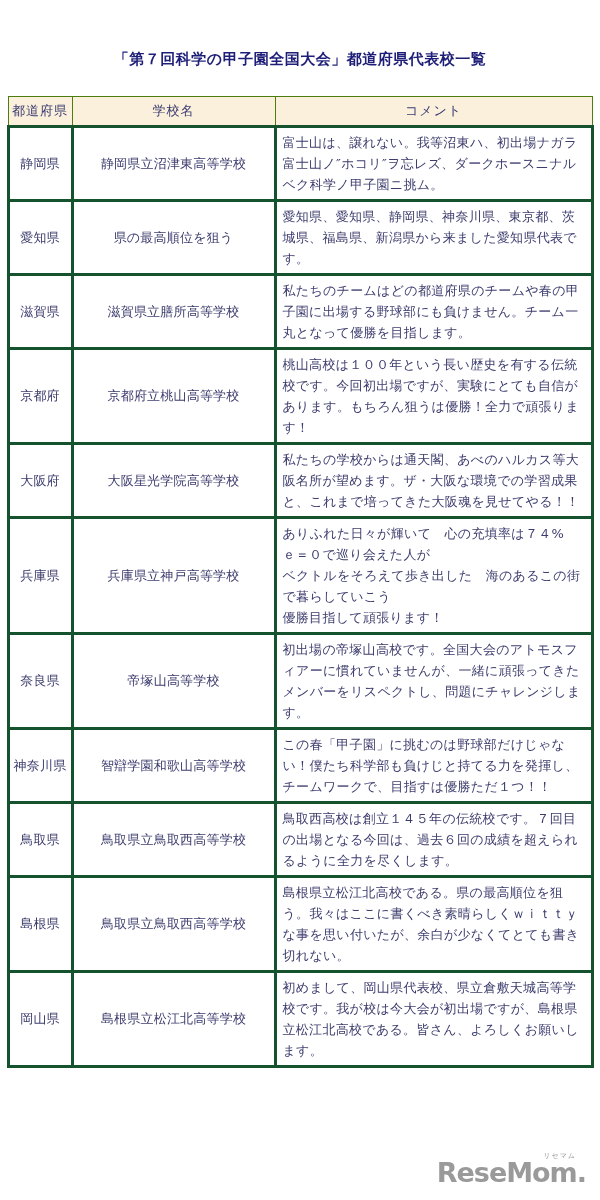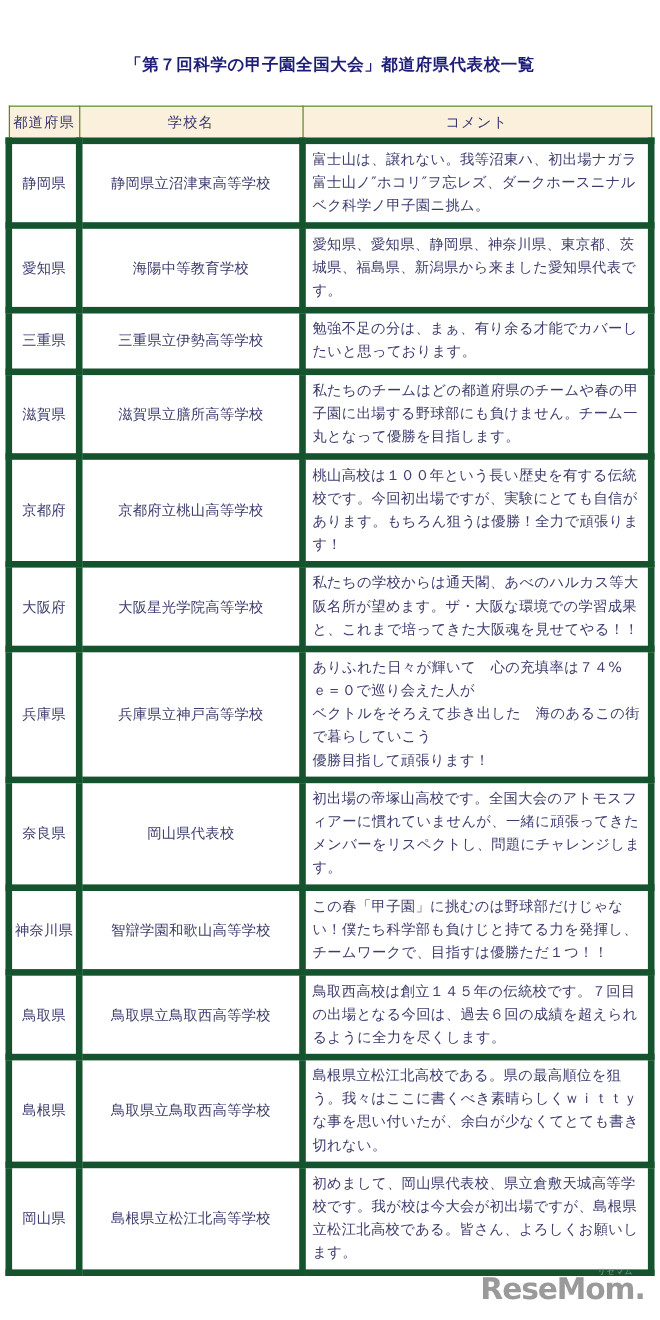--- a/index.html
+++ b/index.html
@@ -36,21 +36,21 @@
     background: #faf0dc;
     border: 1px solid #4d7c0f;
     color: #3a3a70;
     font-size: 13px;
     font-weight: normal;
     text-align: center;
     padding: 5px 2px;
     letter-spacing: 1px;
   }
   table.rep-table td {
-    border: 6px solid #14532d;
+    border: 3px solid #14532d;
     color: #3c3c6e;
     font-size: 13px;
     vertical-align: middle;
     background: #ffffff;
   }
   td.pref, td.school {
     text-align: center;
     padding: 4px 2px;
     letter-spacing: 0.2px;
   }
@@ -102,27 +102,22 @@
     </tr>
   </thead>
   <tbody>
     <tr>
       <td class="pref">静岡県</td>
       <td class="school">静岡県立沼津東高等学校</td>
       <td class="comment">富士山は、譲れない。我等沼東ハ、初出場ナガラ富士山ノ″ホコリ″ヲ忘レズ、ダークホースニナルベク科学ノ甲子園ニ挑ム。</td>
     </tr>
     <tr>
       <td class="pref">愛知県</td>
-      <td class="school">海陽中等教育学校</td>
+      <td class="school">県の最高順位を狙う</td>
       <td class="comment">愛知県、愛知県、静岡県、神奈川県、東京都、茨城県、福島県、新潟県から来ました愛知県代表です。</td>
-    </tr>
-    <tr>
-      <td class="pref">三重県</td>
-      <td class="school">三重県立伊勢高等学校</td>
-      <td class="comment">勉強不足の分は、まぁ、有り余る才能でカバーしたいと思っております。</td>
     </tr>
     <tr>
       <td class="pref">滋賀県</td>
       <td class="school">滋賀県立膳所高等学校</td>
       <td class="comment">私たちのチームはどの都道府県のチームや春の甲子園に出場する野球部にも負けません。チーム一丸となって優勝を目指します。</td>
     </tr>
     <tr>
       <td class="pref">京都府</td>
       <td class="school">京都府立桃山高等学校</td>
       <td class="comment">桃山高校は１００年という長い歴史を有する伝統校です。今回初出場ですが、実験にとても自信があります。もちろん狙うは優勝！全力で頑張ります！</td>
@@ -134,21 +129,21 @@
     </tr>
     <tr>
       <td class="pref">兵庫県</td>
       <td class="school">兵庫県立神戸高等学校</td>
       <td class="comment">ありふれた日々が輝いて　心の充填率は７４%　ｅ＝０で巡り会えた人が
 ベクトルをそろえて歩き出した　海のあるこの街で暮らしていこう
 優勝目指して頑張ります！</td>
     </tr>
     <tr>
       <td class="pref">奈良県</td>
-      <td class="school">岡山県代表校</td>
+      <td class="school">帝塚山高等学校</td>
       <td class="comment">初出場の帝塚山高校です。全国大会のアトモスフィアーに慣れていませんが、一緒に頑張ってきたメンバーをリスペクトし、問題にチャレンジします。</td>
     </tr>
     <tr>
       <td class="pref">神奈川県</td>
       <td class="school">智辯学園和歌山高等学校</td>
       <td class="comment">この春「甲子園」に挑むのは野球部だけじゃない！僕たち科学部も負けじと持てる力を発揮し、チームワークで、目指すは優勝ただ１つ！！</td>
     </tr>
     <tr>
       <td class="pref">鳥取県</td>
       <td class="school">鳥取県立鳥取西高等学校</td>

